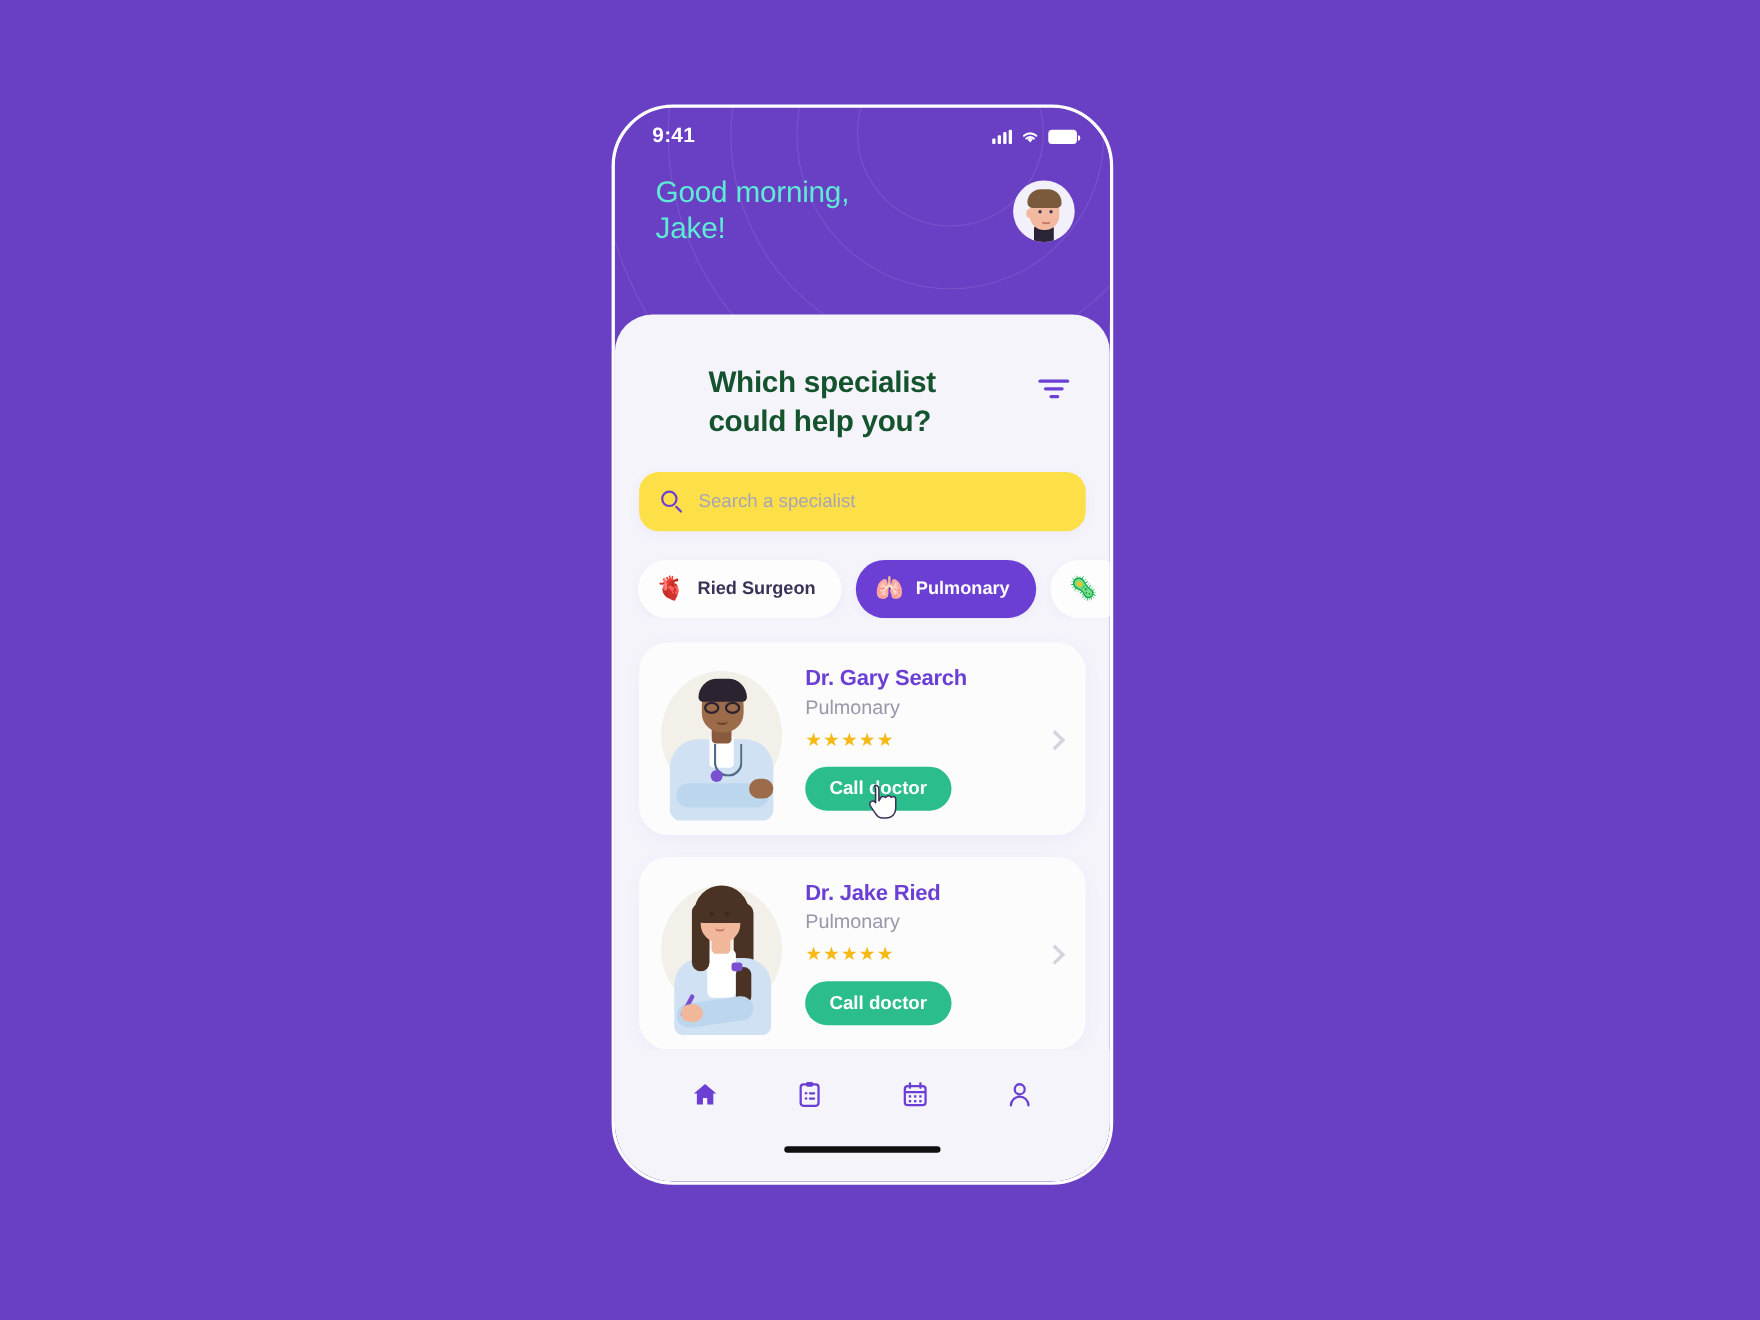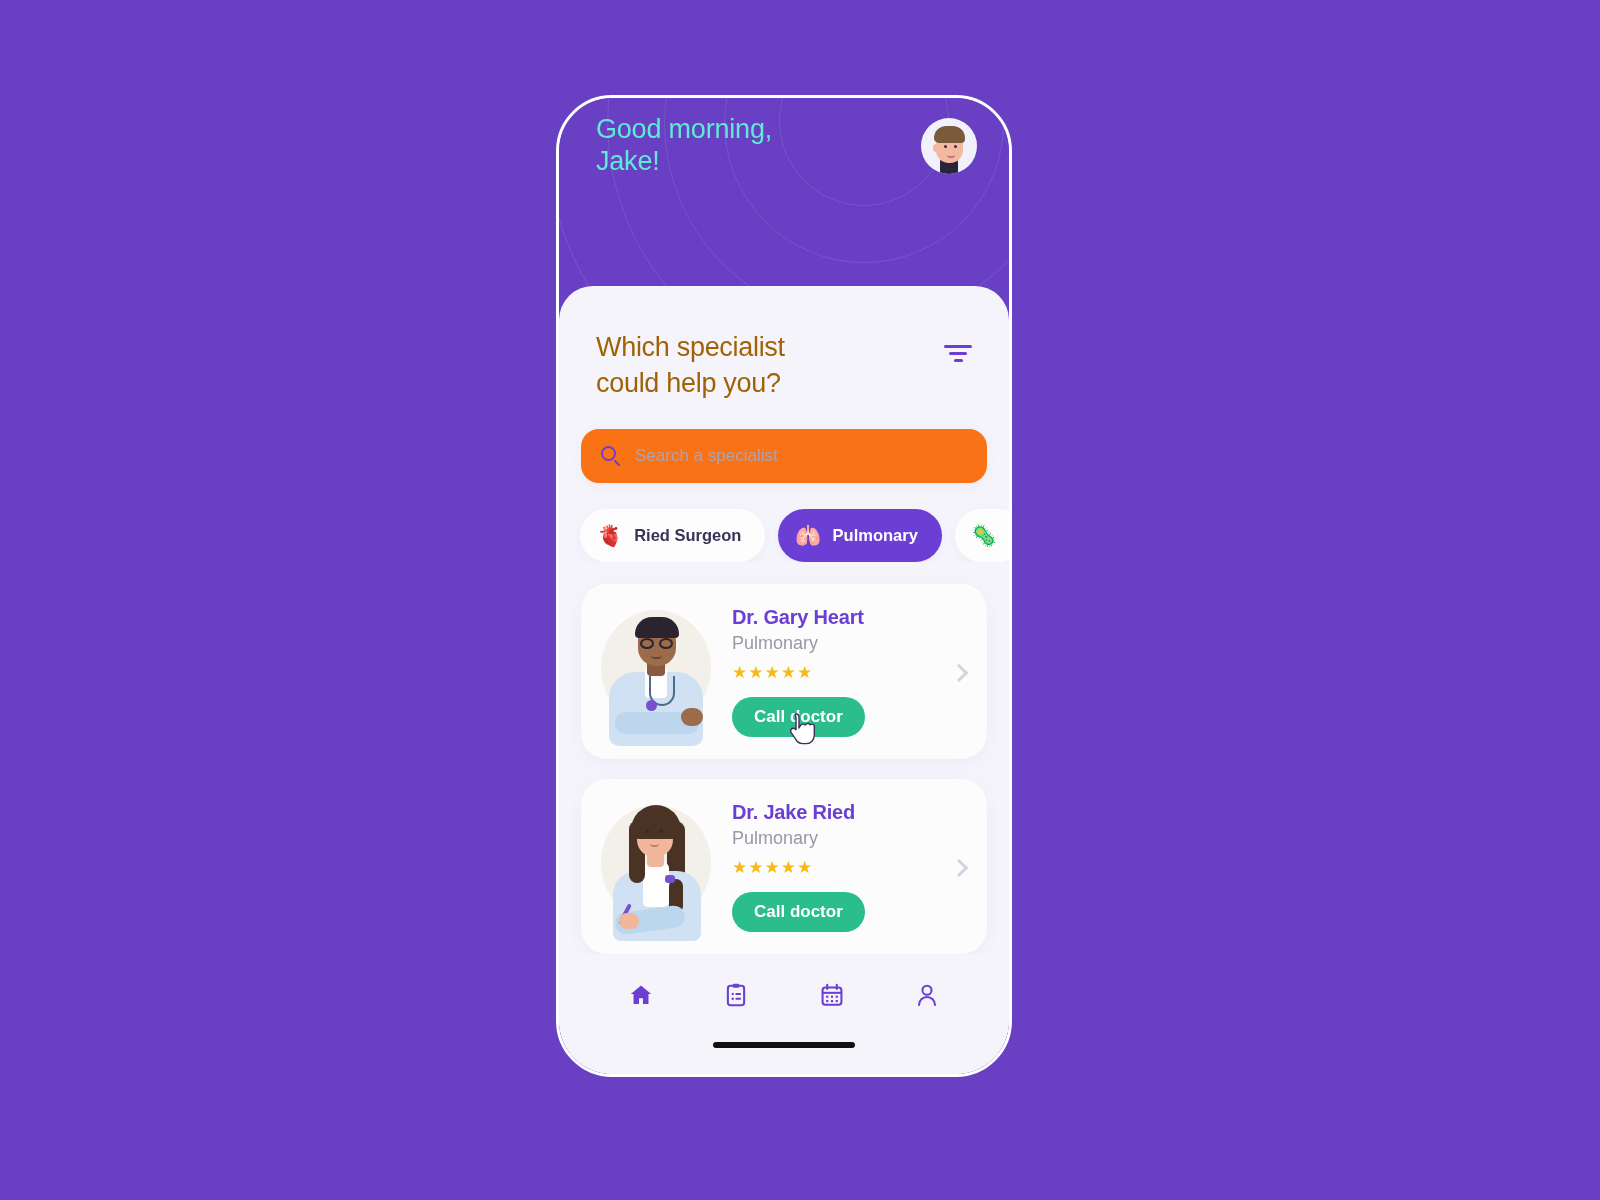--- a/index.html
+++ b/index.html
@@ -206,26 +206,27 @@
   }
 
   #heading-row {
     display: flex;
     align-items: flex-start;
     justify-content: space-between;
     padding: 44px 34px 0 37px;
   }
 
   #page-title {
-    color: #a16207;
+    color: #14532d;
     font-size: 27px;
-    font-weight: normal;
+    font-weight: bold;
     line-height: 1.33;
     letter-spacing: -0.3px;
     white-space: pre-line;
+    margin-left: 48px;
   }
 
   #filter-button {
     margin-top: 10px;
     width: 34px;
     height: 26px;
     display: flex;
     flex-direction: column;
     align-items: center;
     justify-content: center;
@@ -241,21 +242,21 @@
     border-radius: 2px;
   }
   #filter-button i:nth-child(1) { width: 28px; }
   #filter-button i:nth-child(2) { width: 18px; }
   #filter-button i:nth-child(3) { width: 9px; }
 
   
   #search-bar {
     margin: 27px 22px 0 22px;
     height: 58px;
-    background: #f97316;
+    background: #fde047;
     border-radius: 18px;
     display: flex;
     align-items: center;
     gap: 14px;
     padding: 0 20px;
     box-shadow: 0 3px 12px rgba(90,60,170,0.05);
   }
 
   .mag-icon {
     width: 20px; height: 20px;
@@ -504,20 +505,37 @@
   <div id="phone-screen">
 
     <div id="app-header">
       <div class="ring r1"></div>
       <div class="ring r2"></div>
       <div class="ring r3"></div>
       <div class="ring r4"></div>
       <div class="ring r5"></div>
       <div class="ring r6"></div>
 
+      <div id="status-bar">
+        <span id="status-time">9:41</span>
+        <span id="status-icons">
+          <span class="signal-bars">
+            <i></i>
+              <i></i>
+              <i></i>
+              <i></i>
+          </span>
+          <svg width="17" height="13" viewBox="0 0 17 13">
+            <path d="M8.5 11.6 L11 8.6 a3.9 3.9 0 0 0-5 0 Z" fill="#fff"></path>
+            <path d="M2.9 5.4 a8.3 8.3 0 0 1 11.2 0" stroke="#fff" stroke-width="1.9" fill="none" stroke-linecap="round"></path>
+            <path d="M5.1 7.9 a5.1 5.1 0 0 1 6.8 0" stroke="#fff" stroke-width="1.9" fill="none" stroke-linecap="round"></path>
+          </svg>
+          <span class="battery"></span>
+        </span>
+      </div>
 
       <div id="greeting-row">
         <div id="greeting-text">
           <span id="greeting-line1">Good morning,</span>
           <span id="greeting-line2"><span id="greeting-name">Jake</span><span>!</span></span>
         </div>
         <div id="avatar">
           <span class="av-neck"></span>
           <span class="av-face"></span>
           <span class="av-hair"></span>
@@ -576,21 +594,21 @@
             <span class="di g-hair"></span>
             <span class="di g-glass-l"></span>
             <span class="di g-glass-r"></span>
             <span class="di g-mouth"></span>
             <span class="di g-stetho"></span>
             <span class="di g-stetho-b"></span>
             <span class="di g-arms"></span>
             <span class="di g-hand"></span>
           </div>
           <div class="doc-info">
-            <span class="doc-name">Dr. Gary Heart</span>
+            <span class="doc-name">Dr. Gary Search</span>
             <span class="doc-specialty">Pulmonary</span>
             <span class="doc-stars">★★★★★</span>
             <button class="call-button">Call doctor</button>
           </div>
           <span class="card-chevron"></span>
         </div>
 
         <div class="doctor-card">
           <div class="doc-photo">
             <span class="blob"></span>

